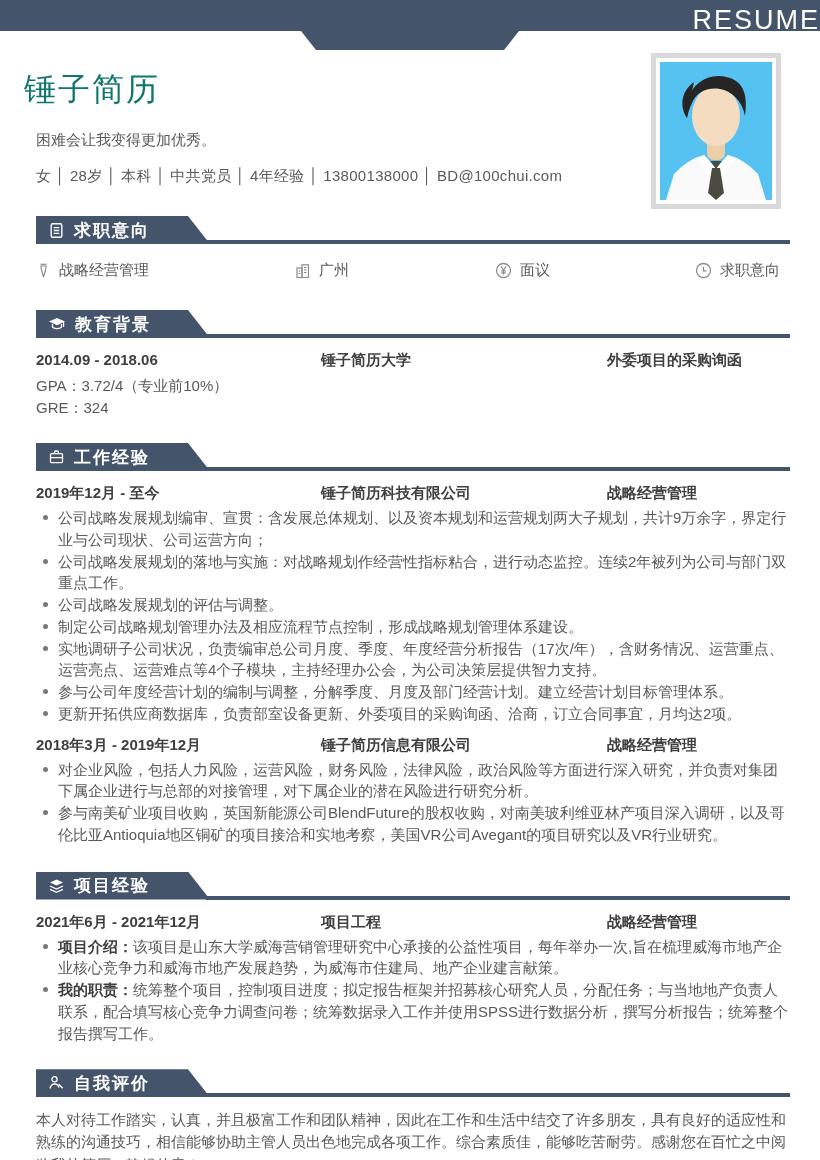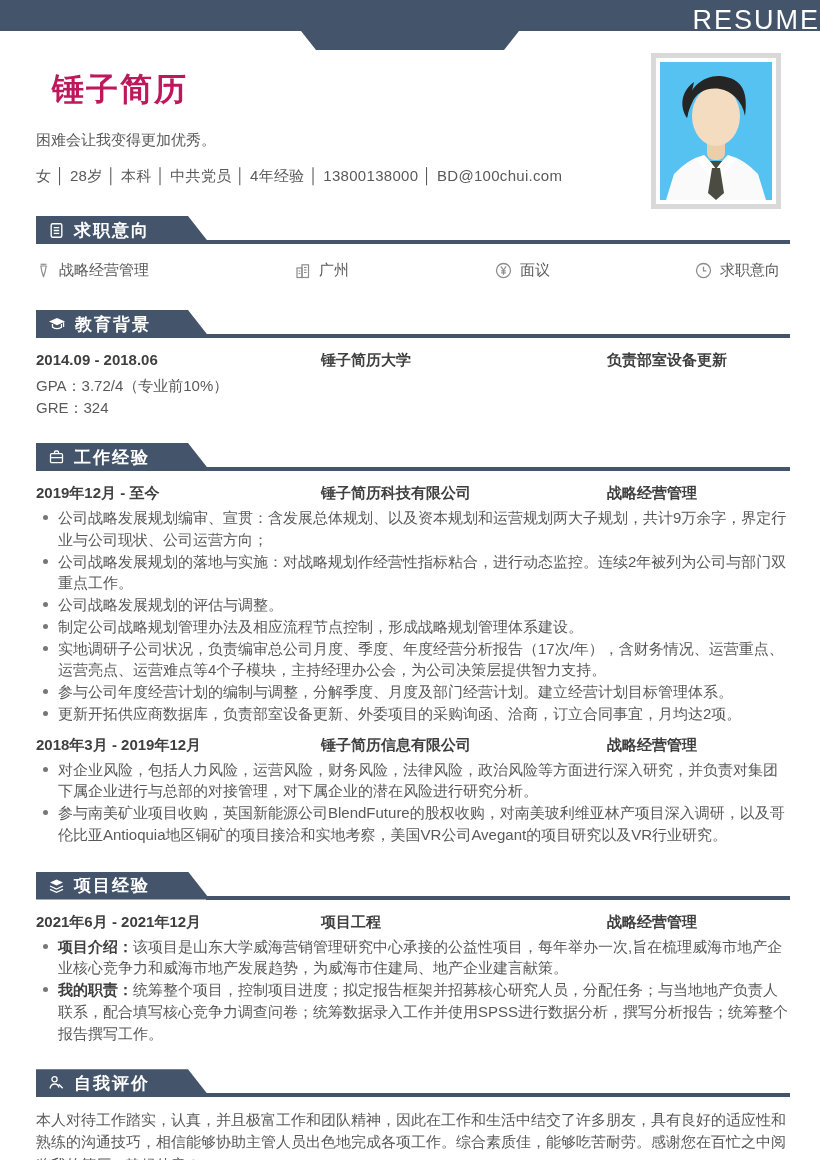--- a/index.html
+++ b/index.html
@@ -15,21 +15,21 @@
   .ribbon {
     position:absolute; left:50%; top:31px; transform:translateX(-50%);
     width:218px; height:19px; background:var(--accent);
     clip-path:polygon(0 0,100% 0,calc(100% - 15px) 100%,15px 100%);
   }
   .resume-label {
     position:absolute; top:5px; left:0; right:0; text-align:right;
     color:#fff; font-size:27px; letter-spacing:2px; font-weight:400;
   }
   
-  .name { margin:37px 0 0 52px; font-size:32px; letter-spacing:2px; color:#be185d; font-weight:700; }
+  .name { margin:37px 0 0 24px; font-size:32px; letter-spacing:2px; color:#0f766e; font-weight:400; }
   .motto { margin:19px 0 0 36px; font-size:15px; color:var(--body); }
   .info-line { margin:17px 0 0 36px; font-size:15px; color:var(--body); letter-spacing:.3px; }
   .photo {
     position:absolute; left:651px; top:53px; width:130px; height:156px;
     background:#fff; border:5px solid #d9d9d9; padding:4px;
   }
   .photo svg { display:block; width:112px; height:138px; }
   
   .section-header { position:relative; height:28px; margin:0 30px 0 36px;padding-left:7px; }
   .banner {
@@ -151,21 +151,21 @@
       <line x1="15.6" y1="6.2" x2="15.6" y2="11" stroke="#fff" stroke-width="1.2"></line>
     </svg>
     <span>教育背景</span>
   </div>
   <div class="rule"></div>
 </div>
 
 <div class="cols">
   <span>2014.09 - 2018.06</span>
   <span>锤子简历大学</span>
-  <span>负责部室设备更新</span>
+  <span>外委项目的采购询函</span>
 </div>
 <div class="detail-line">GPA：3.72/4（专业前10%）</div>
 <div class="detail-line" style="margin-top:1px">GRE：324</div>
 
 <div class="section-header mt-work">
   <div class="banner">
     <svg width="17" height="16" viewBox="0 0 16 16">
       <rect x="2" y="4.6" width="12" height="9" rx="1.2" fill="none" stroke="#fff" stroke-width="1.3"></rect>
       <path d="M6,4.4 V3.2 a1.2,1.2 0 0 1 1.2,-1.2 h1.6 a1.2,1.2 0 0 1 1.2,1.2 V4.4" fill="none" stroke="#fff" stroke-width="1.3"></path>
       <line x1="2.2" y1="8.6" x2="13.8" y2="8.6" stroke="#fff" stroke-width="1.1"></line>

